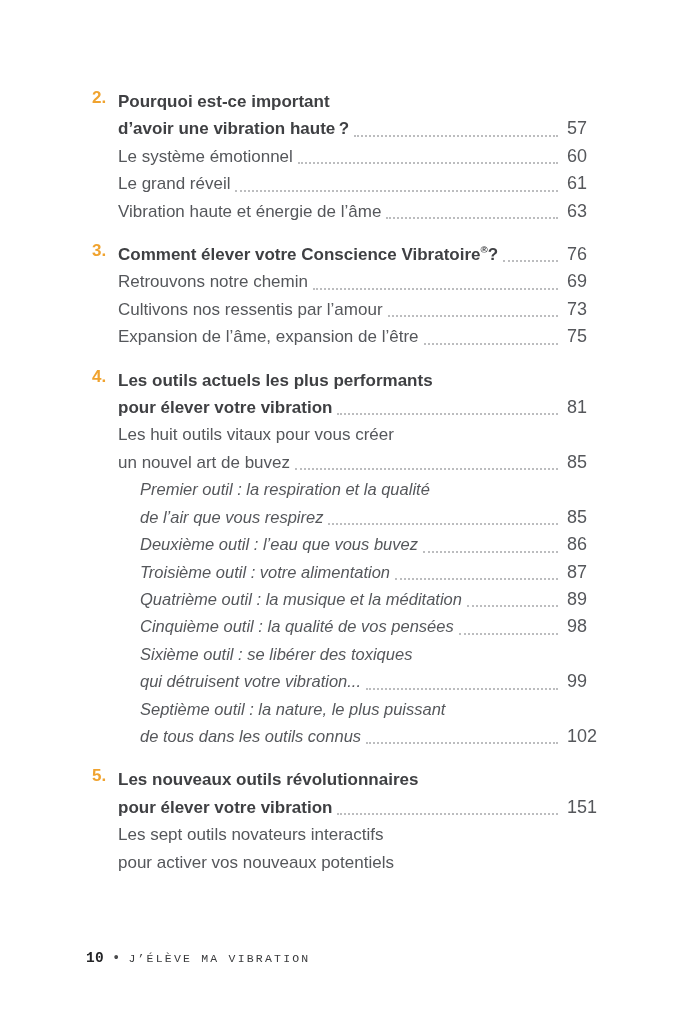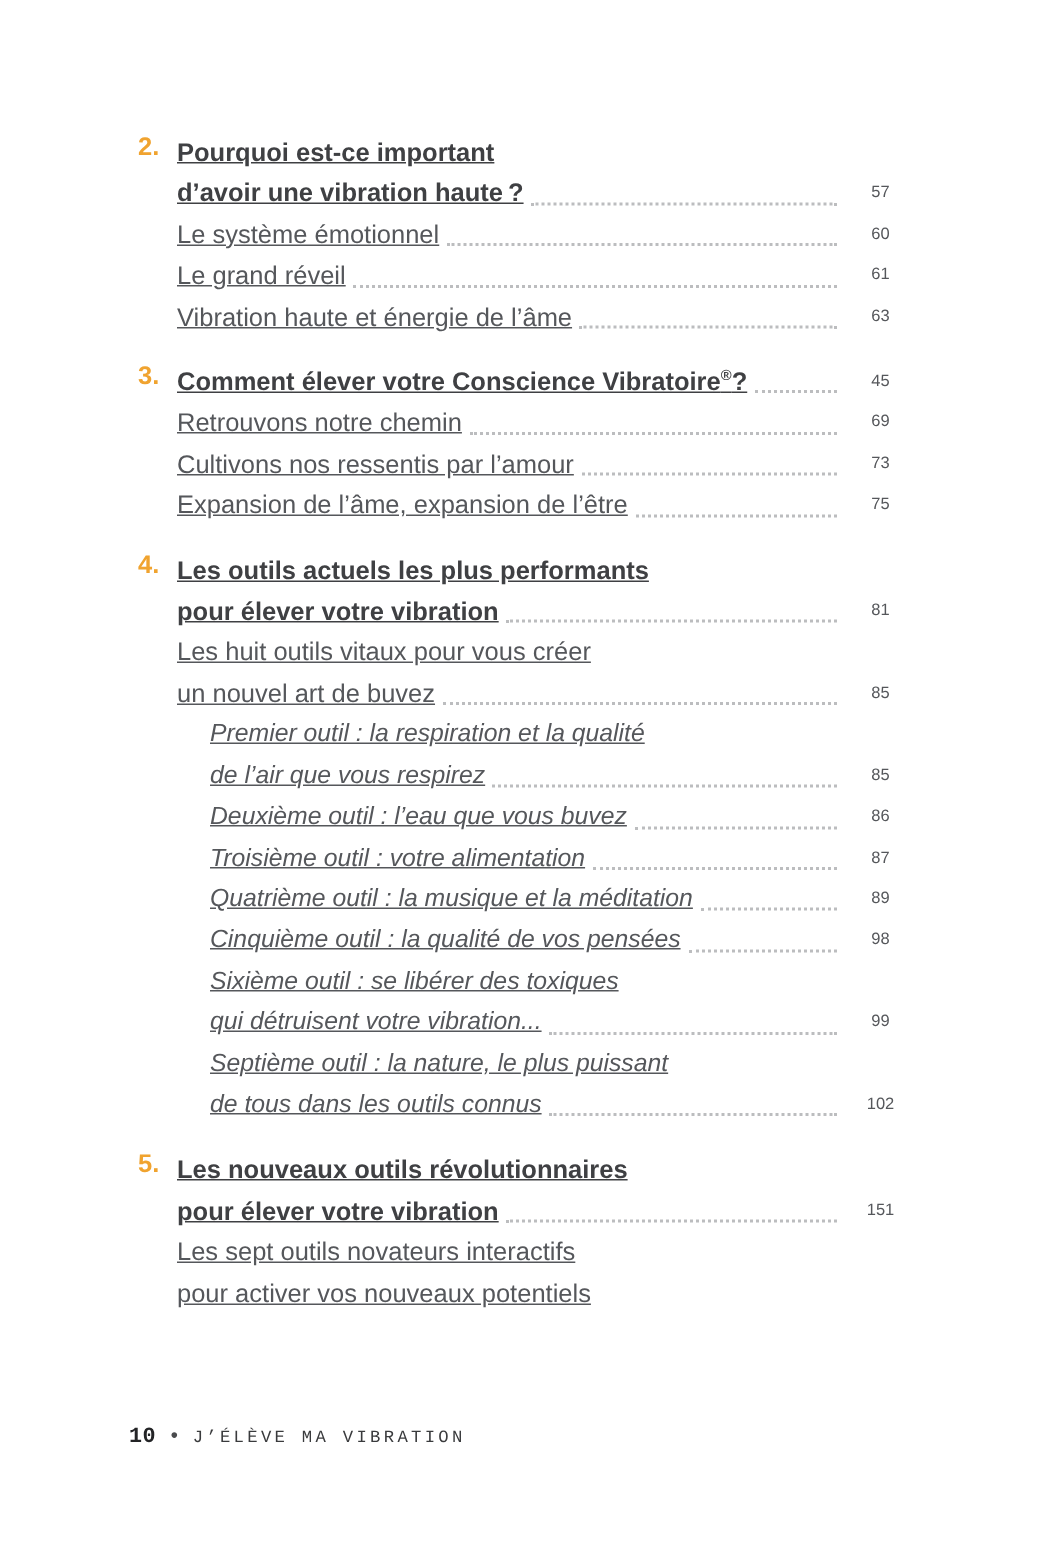--- a/index.html
+++ b/index.html
@@ -18,24 +18,24 @@
   .toc-section{margin:0;}
   .toc-section + .toc-section{margin-top:16px;}
   .row{font-size:17px;color:var(--body);}
   .row.chapter{display:flex;font-weight:700;color:var(--heading);}
   .row.chapter .body{flex:1;min-width:0;}
   .num{flex:none;width:26px;color:var(--accent);font-weight:700;}
   .row.regular{padding-left:26px;}
   .row.italic{padding-left:48px;font-style:italic;font-size:16.5px;}
   .line{line-height:27.4px;white-space:nowrap;}
   .line.last{display:flex;}
-  .txt{flex:none;text-decoration:underline;}
+  .txt{flex:none;}
   sup.reg{font-size:0.58em;line-height:0;}
   .dots{flex:1;align-self:flex-end;margin:0 9px 6px 5px;border-bottom:2px dotted var(--dots);min-width:10px;}
-  .pg{flex:none;width:40px;text-align:center;font-weight:400;font-style:normal;color:var(--body);font-size:11px;}
+  .pg{flex:none;width:40px;text-align:left;font-weight:400;font-style:normal;color:var(--body);font-size:18px;}
   .footer{position:absolute;left:86px;top:950px;display:flex;align-items:center;font-family:Liberation Mono, monospace;}
   .footer .fnum{font-weight:700;font-size:14.5px;color:#232426;letter-spacing:.3px;}
   .footer .fsep{margin:0 8px;color:#4a4b4d;font-size:14px;}
   .footer .ftitle{font-size:11.5px;letter-spacing:2.2px;color:#3a3b3d;}
 </style>
 </head>
 <body>
 
 <div class="toc">
     <div class="toc-section">
@@ -72,21 +72,21 @@
         </div>
       </div>
     </div>
     <div class="toc-section">
       <div class="row chapter">
         <span class="num">3.</span>
         <div class="body">
           <div class="line last">
             <span class="txt">Comment élever votre Conscience Vibratoire<sup class="reg">®</sup>?</span>
             <span class="dots"></span>
-            <span class="pg">45</span>
+            <span class="pg">76</span>
           </div>
         </div>
       </div>
       <div class="row regular">
         <div class="line last">
           <span class="txt">Retrouvons notre chemin</span>
           <span class="dots"></span>
           <span class="pg">69</span>
         </div>
       </div>

